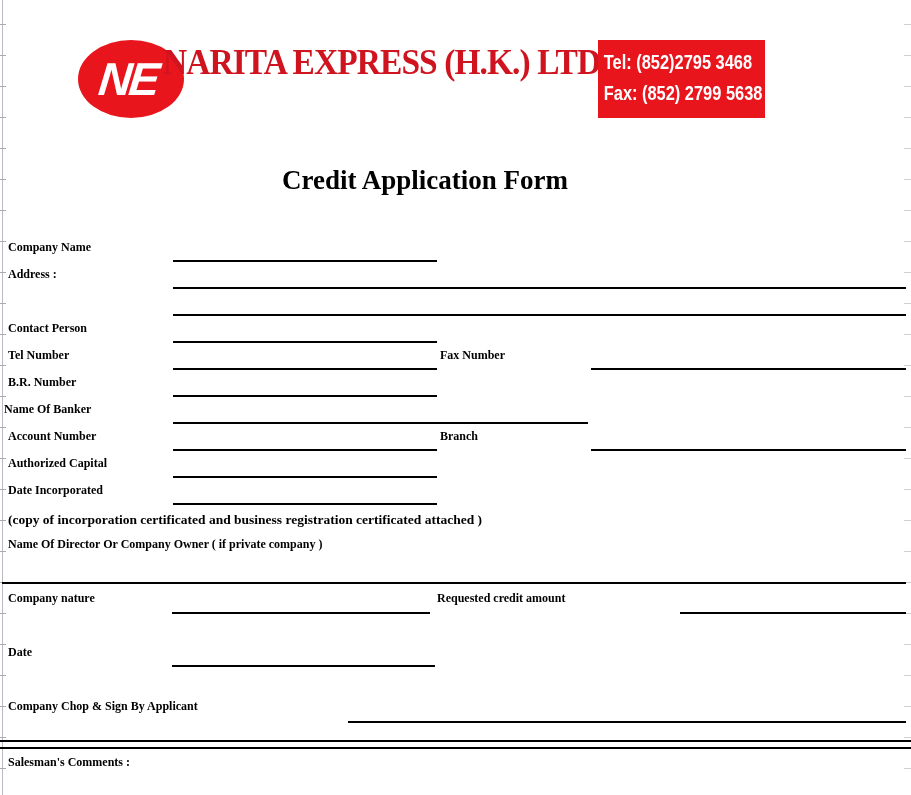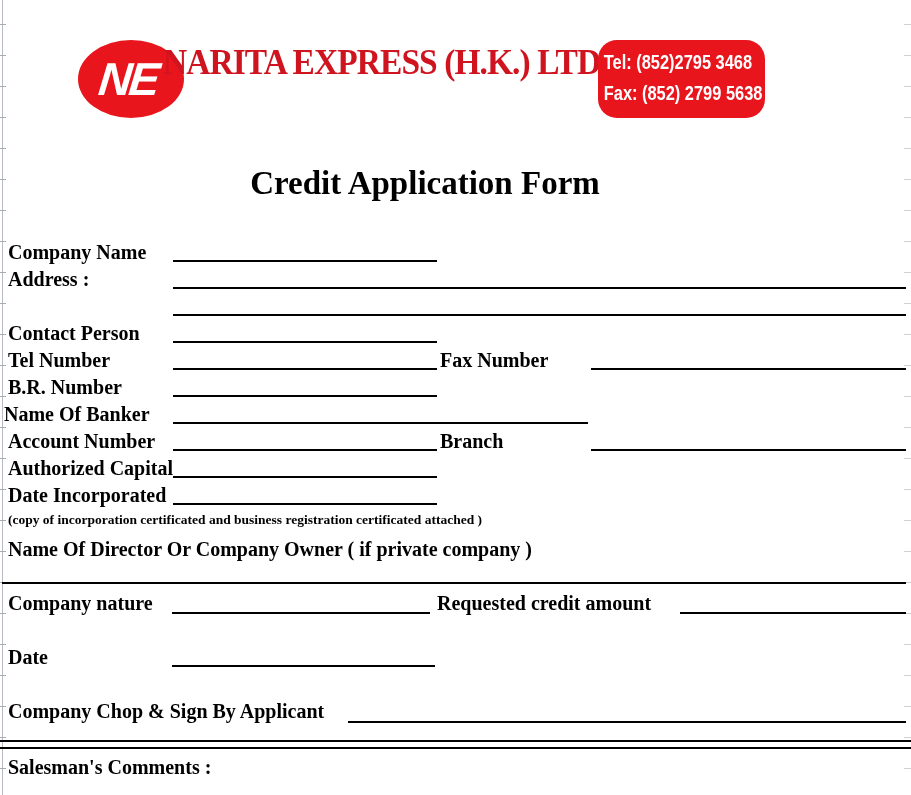--- a/index.html
+++ b/index.html
@@ -15,28 +15,28 @@
   .logo{position:absolute;left:78px;top:40px;width:106px;height:78px;border-radius:50%;
         display:flex;align-items:center;justify-content:center;}
   .logo-ne{color:#fff;font-family:"Liberation Sans",sans-serif;font-weight:bold;
         font-style:italic;font-size:46px;letter-spacing:-3px;transform:skewX(-6deg);
         line-height:1;padding-right:6px;}
   .name-en{position:absolute;left:163px;top:41px;font-weight:bold;font-size:36px;
         white-space:nowrap;letter-spacing:-1px;transform:scaleX(0.93);transform-origin:left top;}
   .name-zh{position:absolute;left:162px;top:74px;font-weight:bold;font-size:30px;
         letter-spacing:5px;white-space:nowrap;font-family:"Liberation Sans",sans-serif;}
   .contact-box{position:absolute;left:598px;top:40px;width:167px;height:78px;color:#fff;
-        font-family:"Liberation Sans",sans-serif;font-weight:bold;font-size:20px;border-radius:19px;}
+        font-family:"Liberation Sans",sans-serif;font-weight:bold;font-size:20px;}
   .contact-inner{width:204px;transform:scaleX(0.82);transform-origin:left top;
         padding:7px 0 0 7px;line-height:31px;white-space:nowrap;}
   
   .title{position:absolute;left:150px;top:165px;width:550px;text-align:center;
-        font-weight:bold;font-size:33px;white-space:nowrap;}
+        font-weight:bold;font-size:27px;white-space:nowrap;}
   
-  .lbl{position:absolute;font-weight:bold;font-size:20px;white-space:nowrap;line-height:1.2;}
+  .lbl{position:absolute;font-weight:bold;font-size:12px;white-space:nowrap;line-height:1.2;}
   .note{position:absolute;font-weight:bold;font-size:13.5px;white-space:nowrap;}
   .ul{position:absolute;height:0;border-top:2px solid #000;}
   .hr{position:absolute;height:0;border-top:2px solid #000;}
 </style>
 </head>
 <body>
 
 <div id="page">
 
   <div class="edge-line-left"></div>

